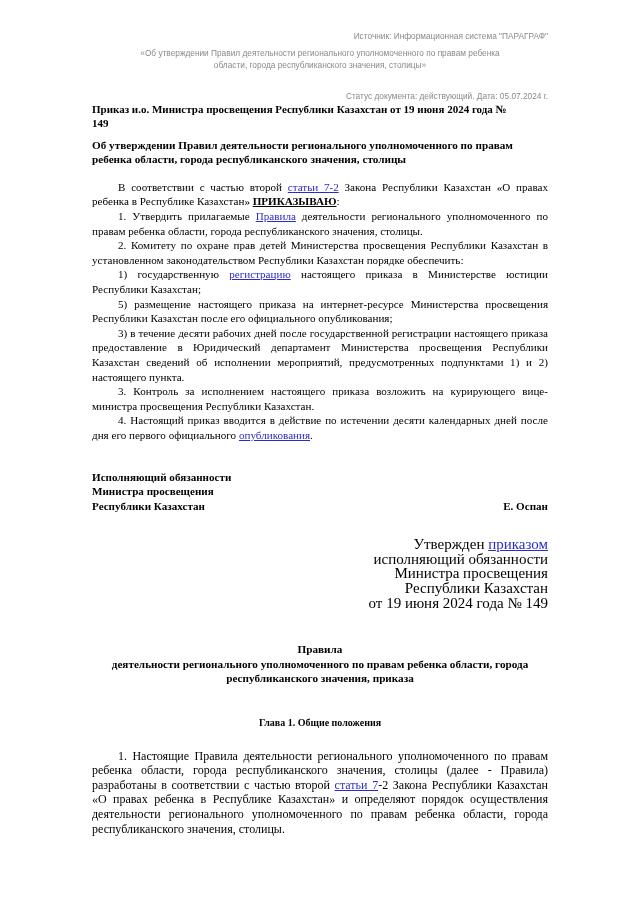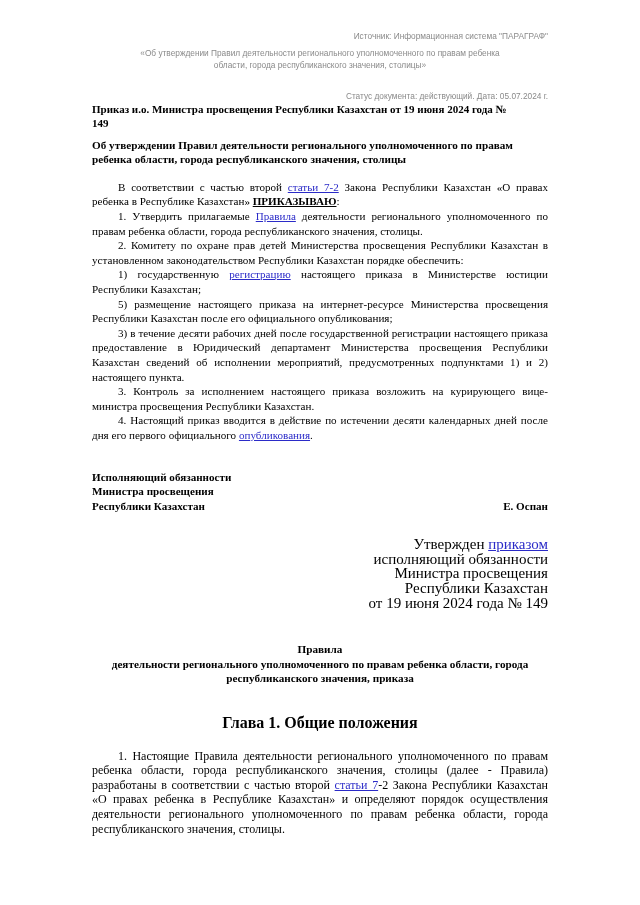--- a/index.html
+++ b/index.html
@@ -109,21 +109,21 @@
     margin-top: 32px;
     text-align: center;
     font-weight: bold;
     font-size: 11.2px;
     line-height: 14.6px;
   }
   .chapter-title {
     margin-top: 30px;
     text-align: center;
     font-weight: bold;
-    font-size: 16px;
+    font-size: 10px;
     line-height: 14.6px;
   }
   .closing-block {
     margin-top: 18px;
     font-size: 12px;
     line-height: 14.6px;
   }
 </style>
 </head>
 <body>

